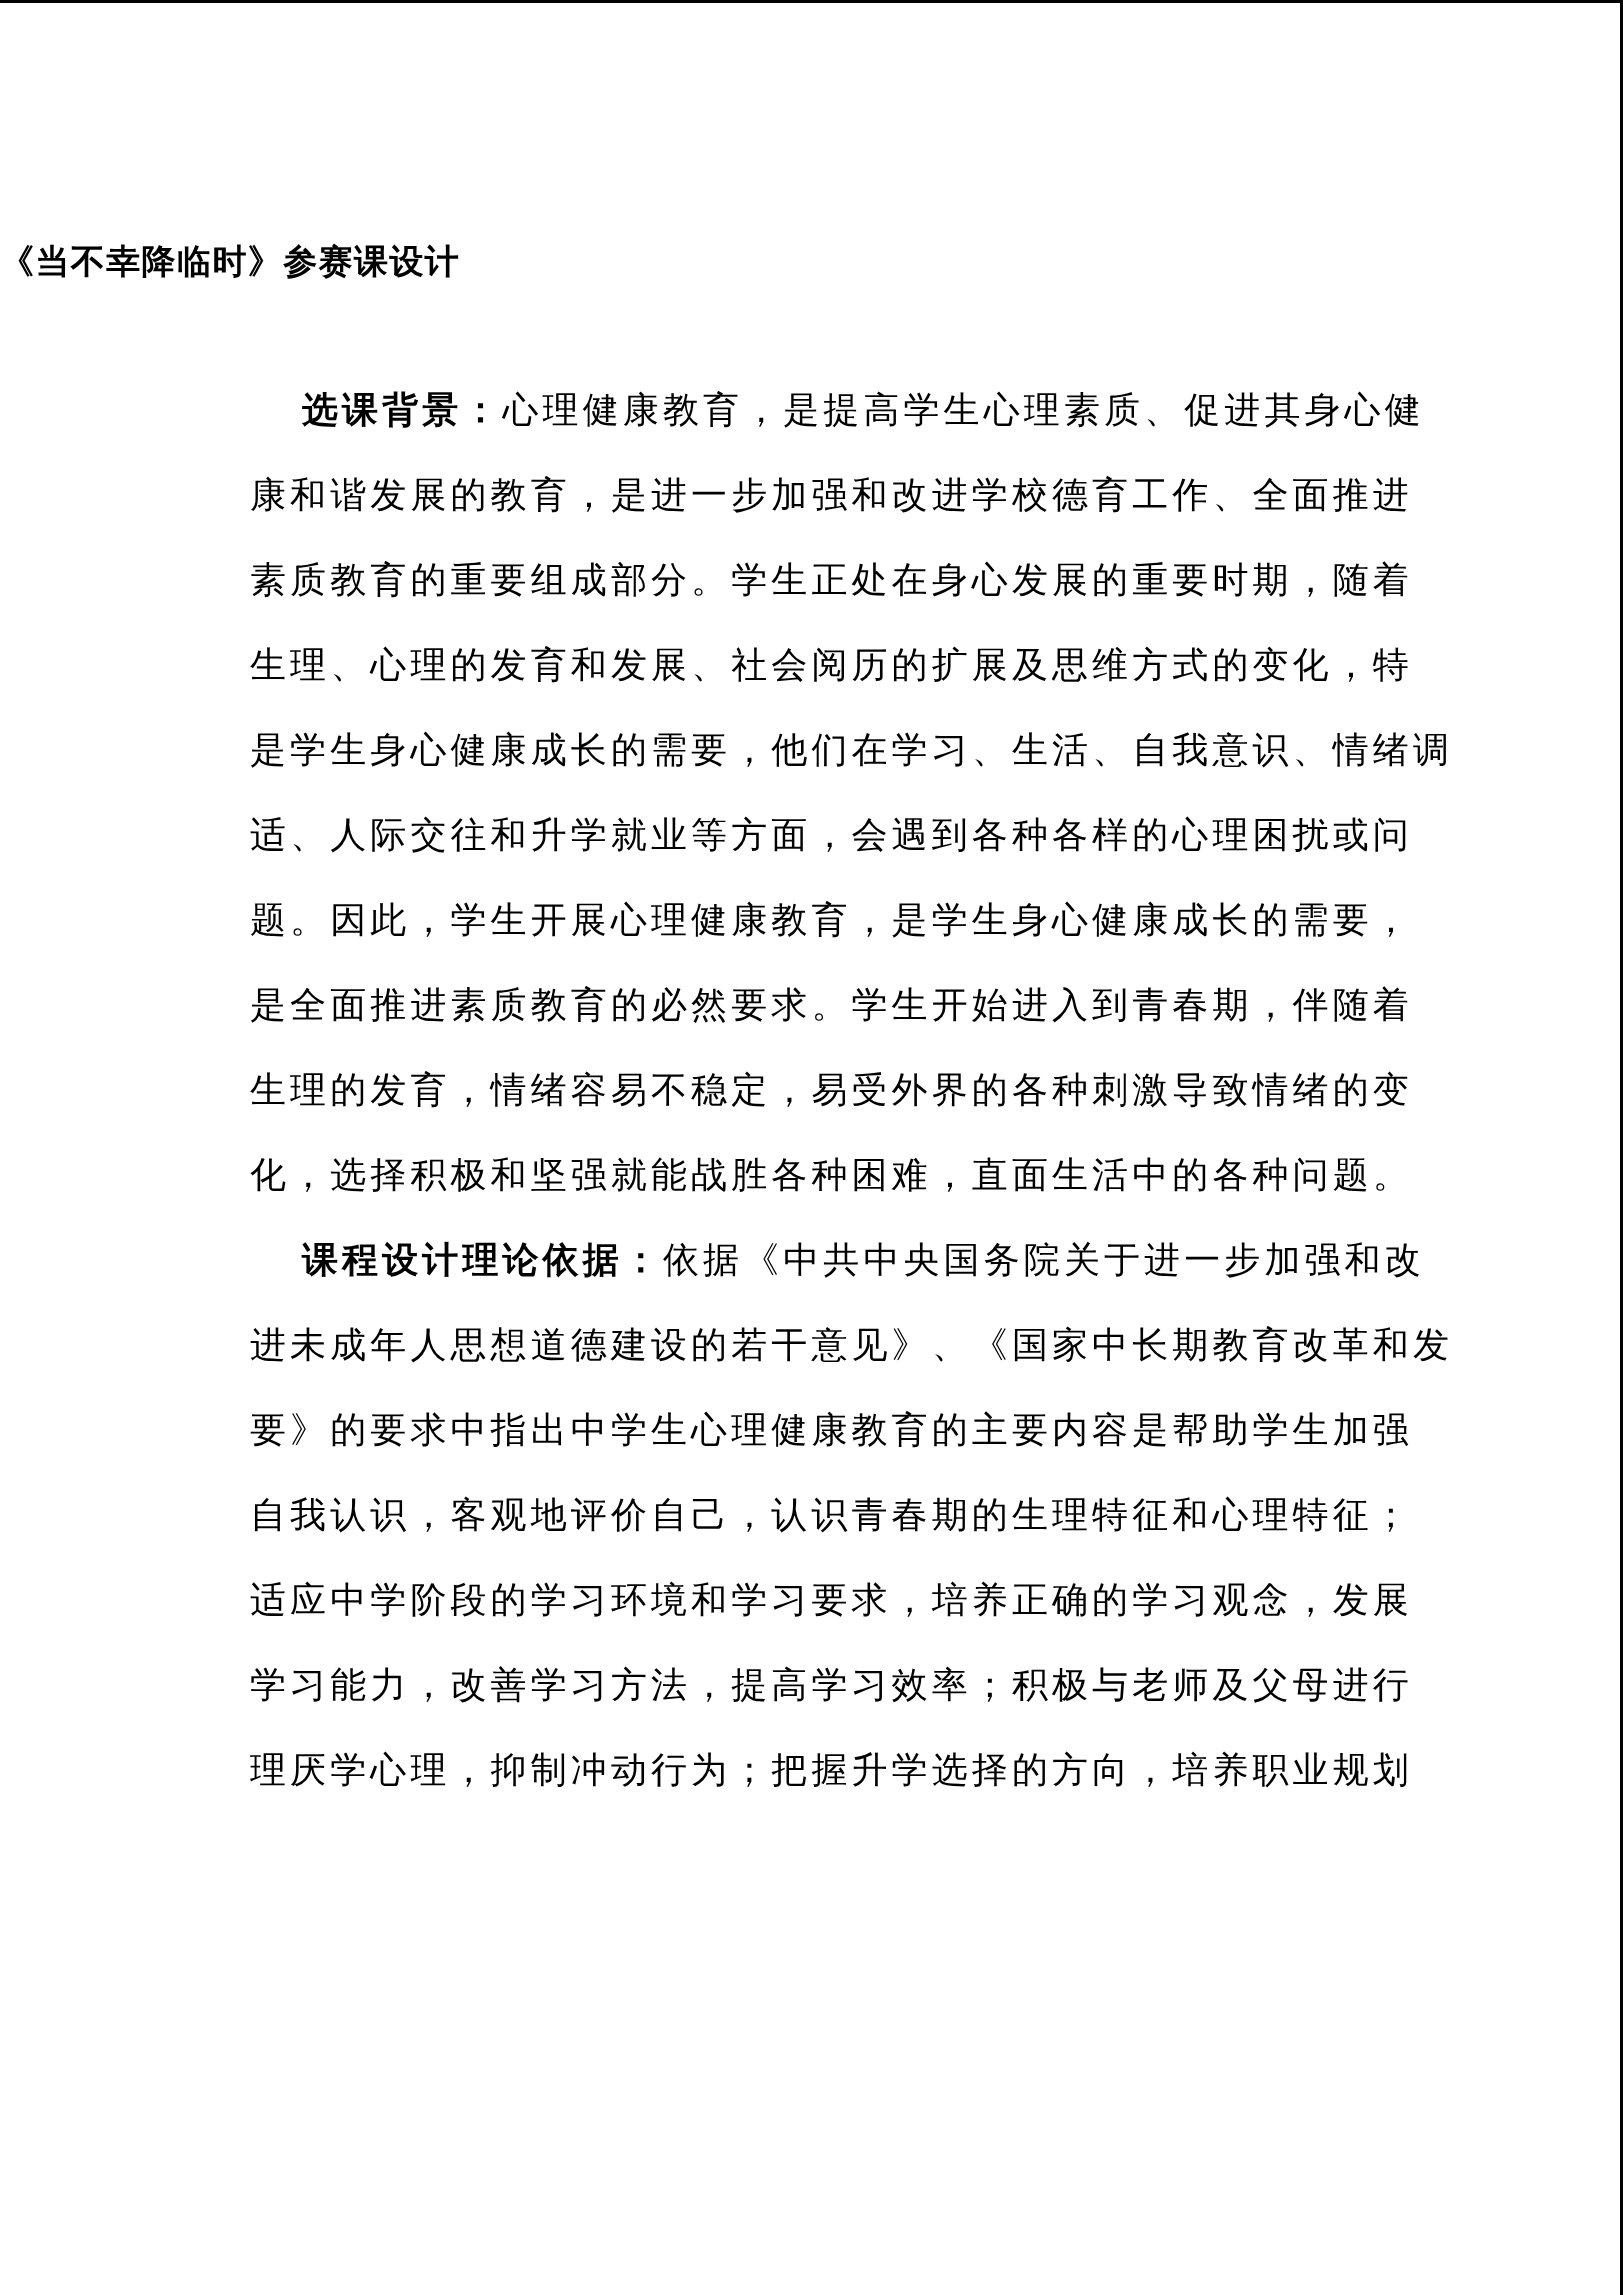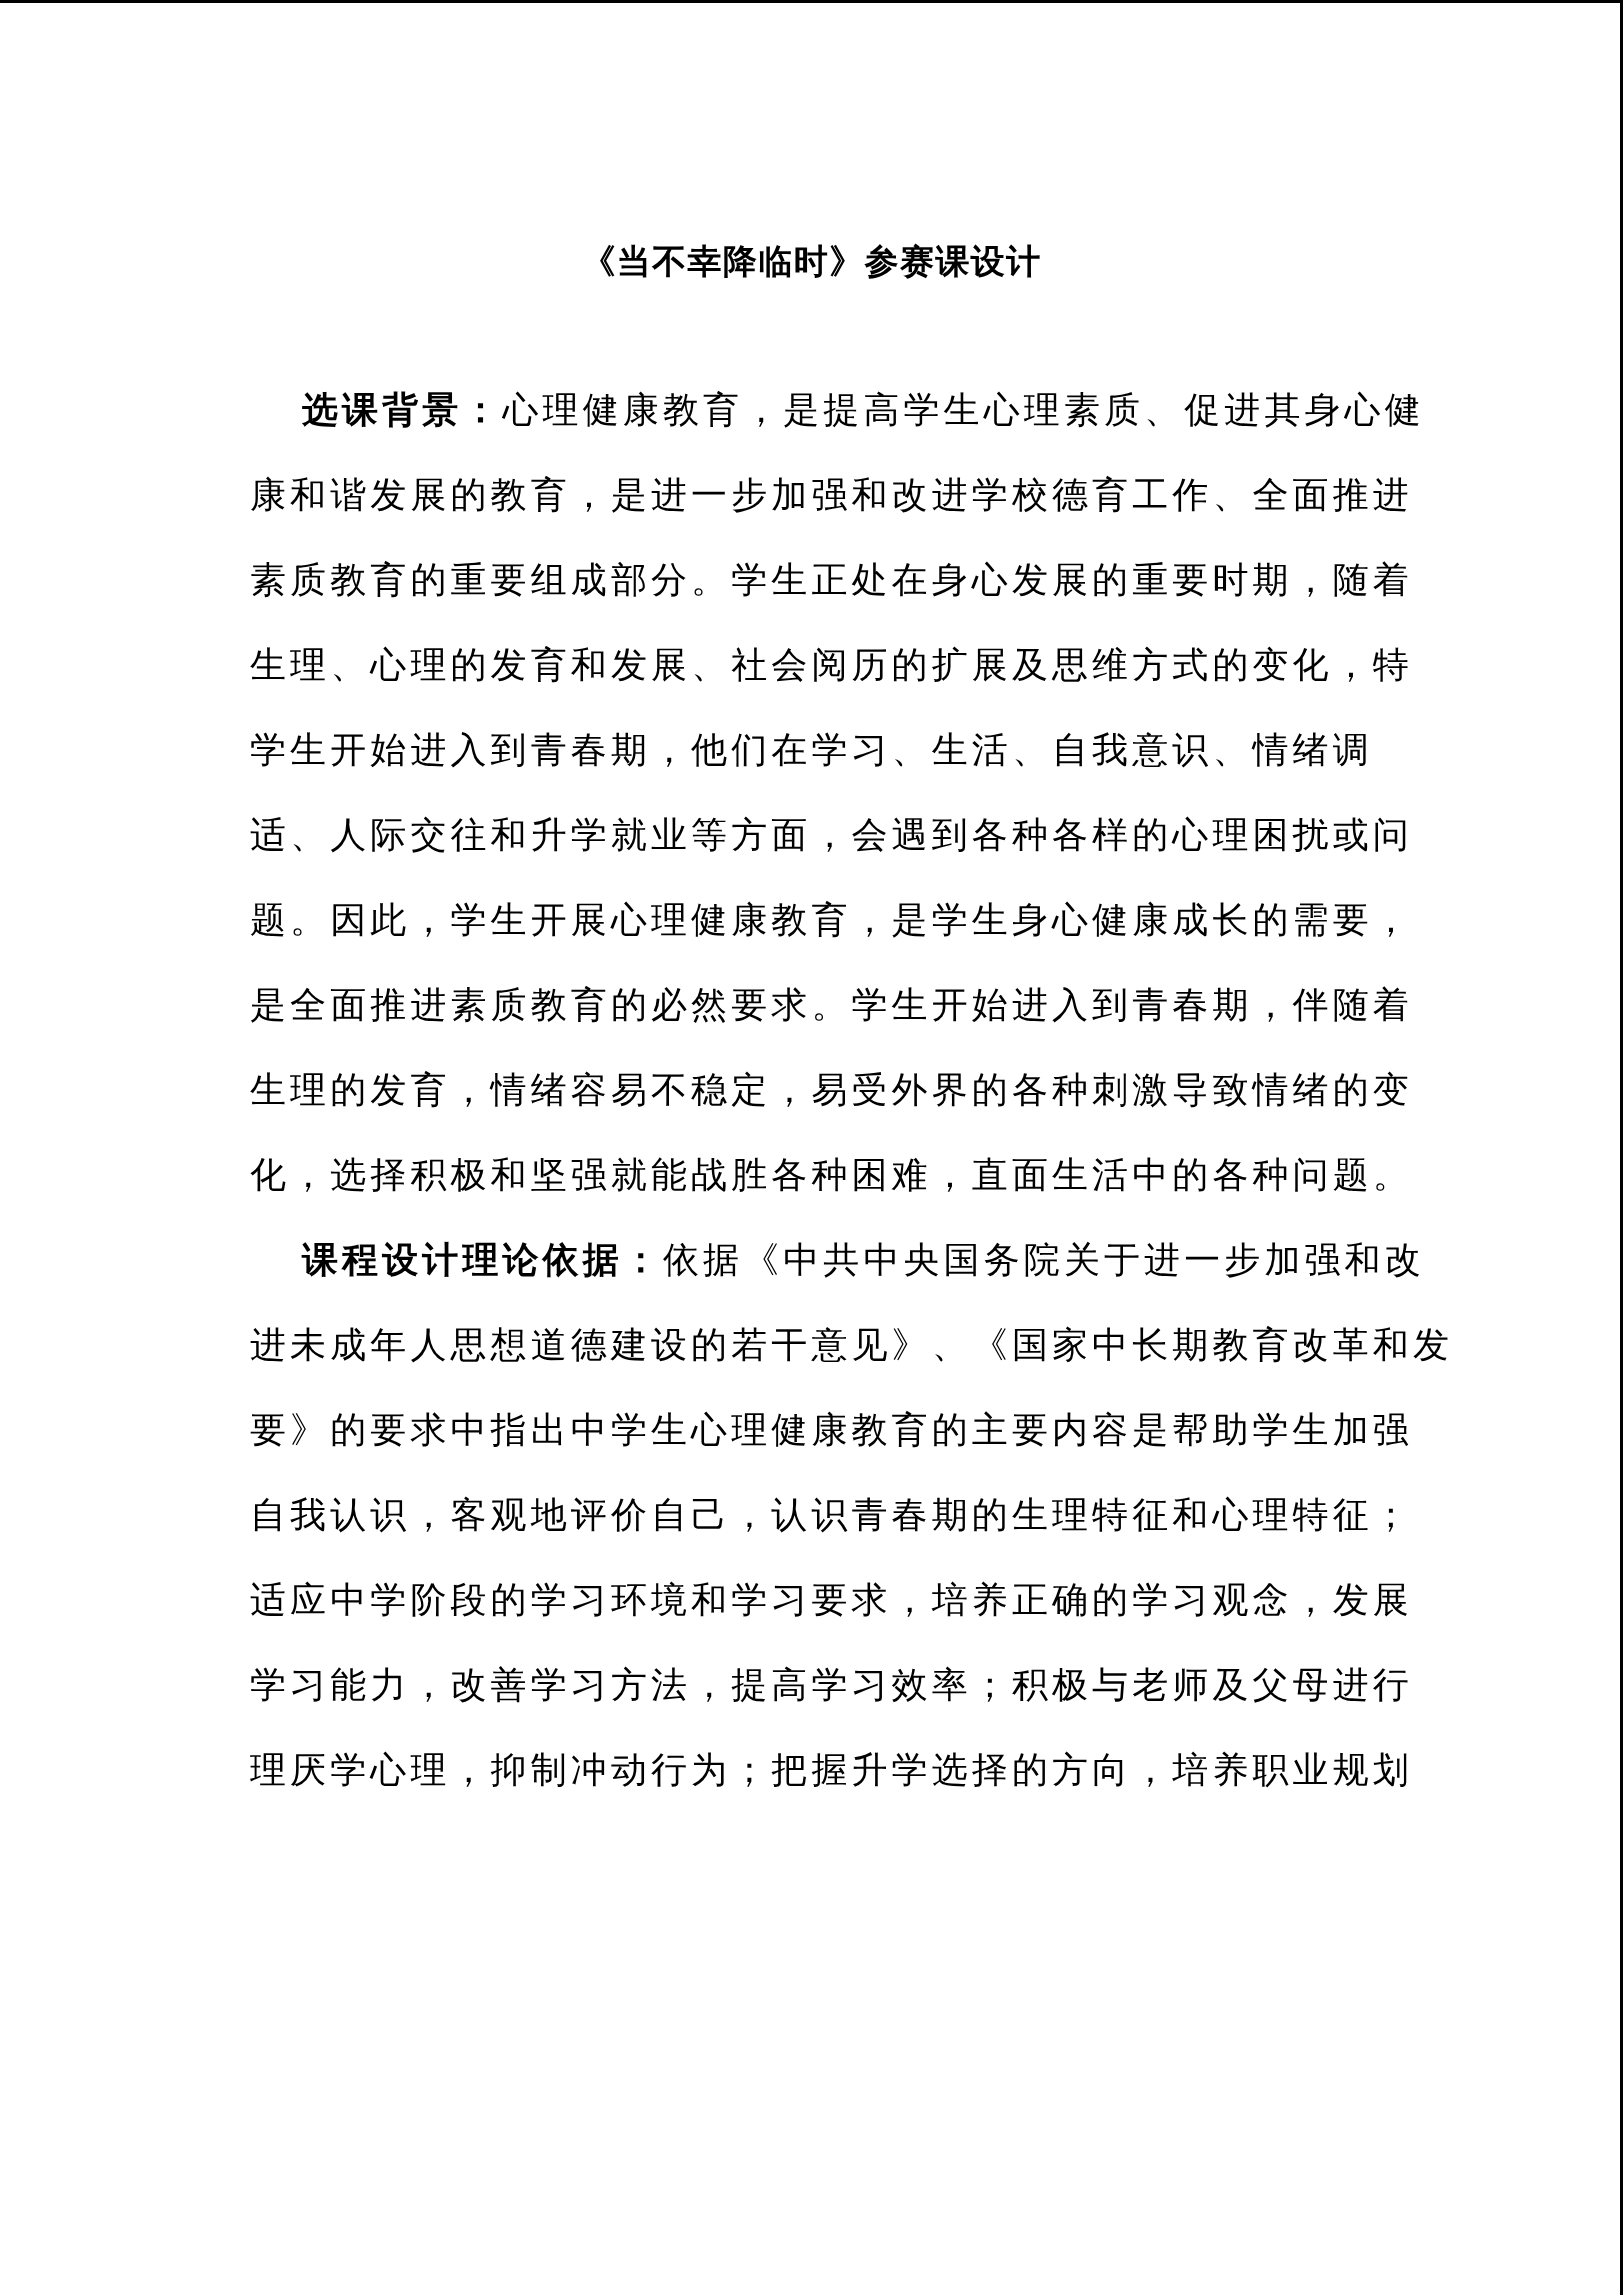--- a/index.html
+++ b/index.html
@@ -25,21 +25,20 @@
       position: absolute;
       right: 0; top: 0;
       width: 2.7px; height: 2295px;
       background: #000;
     }
     .page-title {
       position: absolute;
       left: 0;
       top: 211px;
       width: 1623px;
-      text-align: center;
       font-size: 34px;
       line-height: 55px;
       font-weight: bold;
       letter-spacing: 1.4px;
     }
     .body-text {
       position: absolute;
       left: 250px;
       top: 382px;
       width: 1132px;
@@ -67,21 +66,21 @@
 
 <h1 class="page-title">《当不幸降临时》参赛课设计</h1>
 
 <div class="body-text">
 
   <div>
     <div class="line indent"><span class="lead">选课背景：</span><span>心理健康教育，是提高学生心理素质、促进其身心健</span></div>
     <div class="line">康和谐发展的教育，是进一步加强和改进学校德育工作、全面推进</div>
     <div class="line">素质教育的重要组成部分。学生正处在身心发展的重要时期，随着</div>
     <div class="line">生理、心理的发育和发展、社会阅历的扩展及思维方式的变化，特</div>
-    <div class="line">学生开始进入到青春期，他们在学习、生活、自我意识、情绪调</div>
+    <div class="line">是学生身心健康成长的需要，他们在学习、生活、自我意识、情绪调</div>
     <div class="line">适、人际交往和升学就业等方面，会遇到各种各样的心理困扰或问</div>
     <div class="line">题。因此，学生开展心理健康教育，是学生身心健康成长的需要，</div>
     <div class="line">是全面推进素质教育的必然要求。学生开始进入到青春期，伴随着</div>
     <div class="line">生理的发育，情绪容易不稳定，易受外界的各种刺激导致情绪的变</div>
     <div class="line">化，选择积极和坚强就能战胜各种困难，直面生活中的各种问题。</div>
   </div>
 
   <div>
     <div class="line indent"><span class="lead">课程设计理论依据：</span><span>依据《中共中央国务院关于进一步加强和改</span></div>
     <div class="line">进未成年人思想道德建设的若干意见》、《国家中长期教育改革和发</div>

